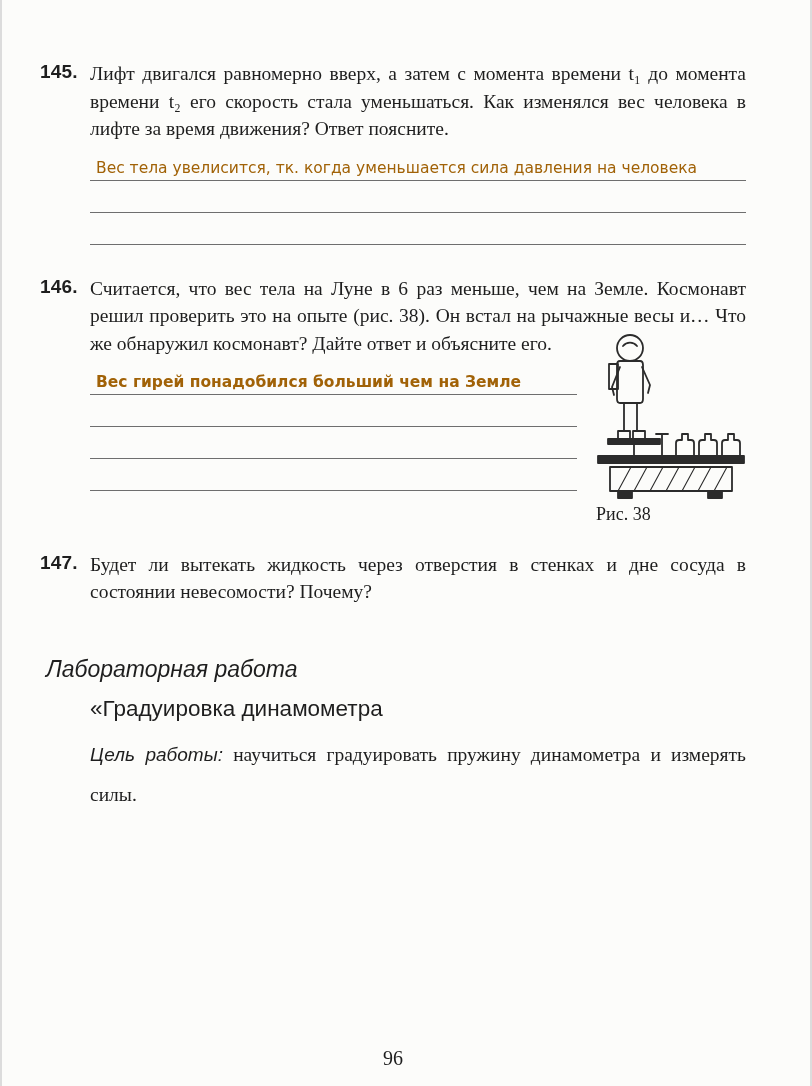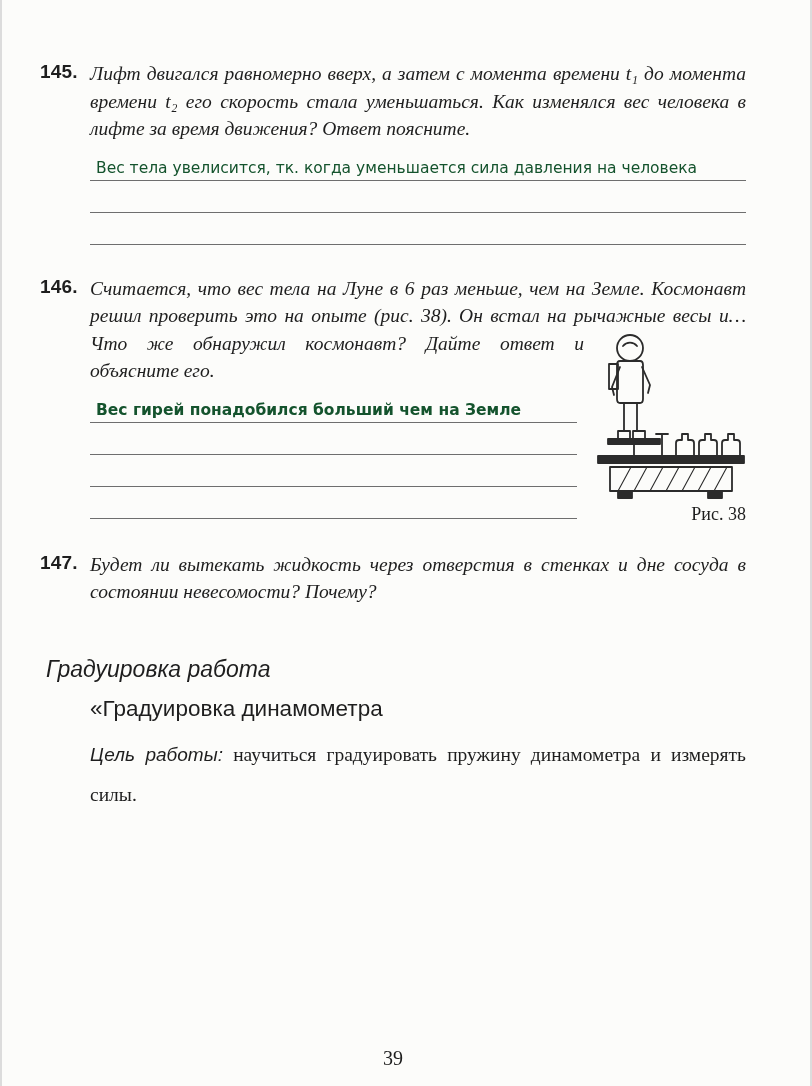--- a/index.html
+++ b/index.html
@@ -22,48 +22,47 @@
     position: absolute; left: 0; top: 1px;
     font-family: "Liberation Sans", sans-serif;
     font-weight: bold;
     font-size: 19px;
     letter-spacing: 0.2px;
   }
   .prob-text {
     font-size: 19.5px;
     line-height: 27.5px;
     text-align: justify;
-    font-style: italic;
   }
   .answers { margin-top: 12px; }
   .ans-line {
     height: 32px;
     border-bottom: 1.3px solid #6e6e6e;
   }
   .ans-line.first {
     height: 26px;
     display: flex;
     align-items: flex-end;
   }
   .handwriting {
     font-family: "DejaVu Sans", sans-serif;
     font-size: 15.5px;
-    color: #14532d;
+    color: #a16207;
     padding: 0 0 3px 6px;
     white-space: nowrap;
   }
   .p145 { margin-bottom: 30px; }
 
   
   .fig-pusher { float: right; width: 0; height: 56px; }
   .astro-fig {
     float: right; clear: right;
     width: 150px;
     margin: 0 0 0 12px;
-    text-align: right;
+    text-align: left;
   }
   .astro-fig svg { display: block; }
   .astro-fig figcaption {
     font-size: 18px;
     margin-top: 3px;
     font-family: "Liberation Serif", serif;
   }
   .answers.narrow .ans-line { width: 487px; font-weight: bold; }
 
   .clear-spacer { clear: both; height: 26px; }
@@ -184,27 +183,27 @@
   <div class="clear-spacer"></div>
 
   <section class="problem p147">
     <div class="prob-num">147.</div>
     <div class="prob-body">
       <p class="prob-text">Будет ли вытекать жидкость через отверстия в стенках и дне сосуда в состоянии невесомости? Почему?</p>
     </div>
   </section>
 
   <section class="lab">
-    <h2 class="lab-header">Градуировка работа</h2>
+    <h2 class="lab-header">Лабораторная работа</h2>
     <h3 class="lab-title">
       <span>«Градуировка динамометра</span><br>
     </h3>
     <p class="lab-par">
       <em class="lab-label">Цель работы:</em>
       <span>научиться градуировать пружину динамометра и измерять силы.</span>
     </p>
   </section>
 
   <footer class="page-footer">
-    <span>39</span>
+    <span>96</span>
   </footer>
 
 </div>
 
 </body></html>

